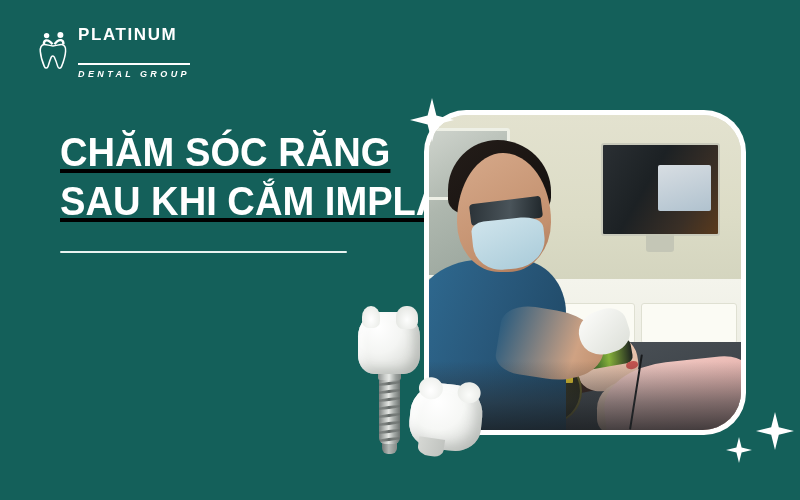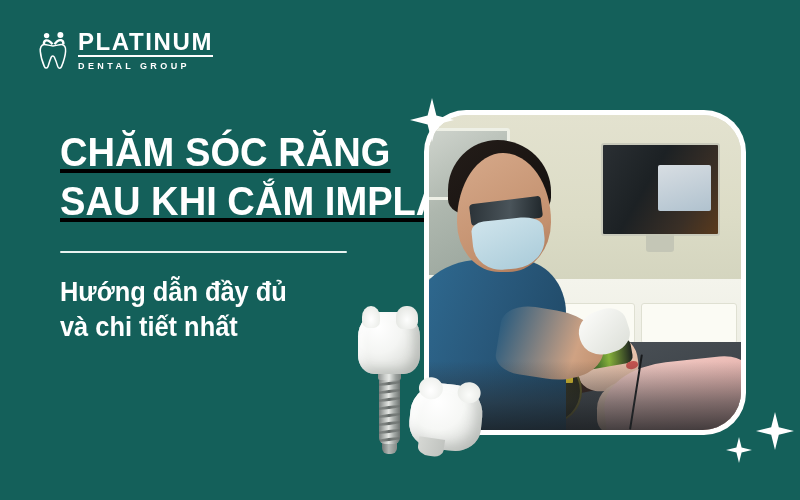--- a/index.html
+++ b/index.html
@@ -19,36 +19,37 @@
   
   #logo{
     position:absolute;left:38px;top:30px;
     display:flex;align-items:center;gap:6px;
     height:44px;
   }
   #logo-mark{width:34px;height:40px;position:relative;flex:none;}
   #logo-text{display:flex;flex-direction:column;justify-content:center;}
   #logo-name{
     color:#ffffff;
-    font-size:24px;
+    font-size:17px;
     font-weight:bold;
     letter-spacing:1.6px;
     line-height:20px;
     font-family:"Liberation Sans","DejaVu Sans",sans-serif;
     border-bottom:2px solid #ffffff;
-    padding-bottom:3px;
+    padding-bottom:18px;
   }
   #logo-sub{
     color:#ffffff;
     font-size:9px;
     font-weight:bold;
     letter-spacing:3.4px;
     line-height:12px;
     margin-top:3px;
     text-align:left;
+    font-style:italic;
   }
 
   
   #headline{
     position:absolute;left:60px;top:128px;
     width:340px;
     text-decoration:underline;
   }
   .head-line{
     color:#ffffff;
@@ -257,24 +258,20 @@
     </span>
   </div>
 
   <div id="headline">
     <div class="head-line">CHĂM SÓC RĂNG</div>
     <div class="head-line">SAU KHI CẮM IMPLANT</div>
   </div>
 
   <div id="divider"></div>
 
-  <div id="subhead">
-    <div class="sub-line">Hướng dẫn đầy đủ</div>
-    <div class="sub-line">và chi tiết nhất</div>
-  </div>
 
   <div id="photo-frame">
     <div id="photo">
       <span class="ph-wall"></span>
       <span class="ph-window"></span>
       <span class="ph-monitor">
           <span class="scr"></span>
         </span>
       <span class="ph-counter">
         <span class="drawer d1"></span>

